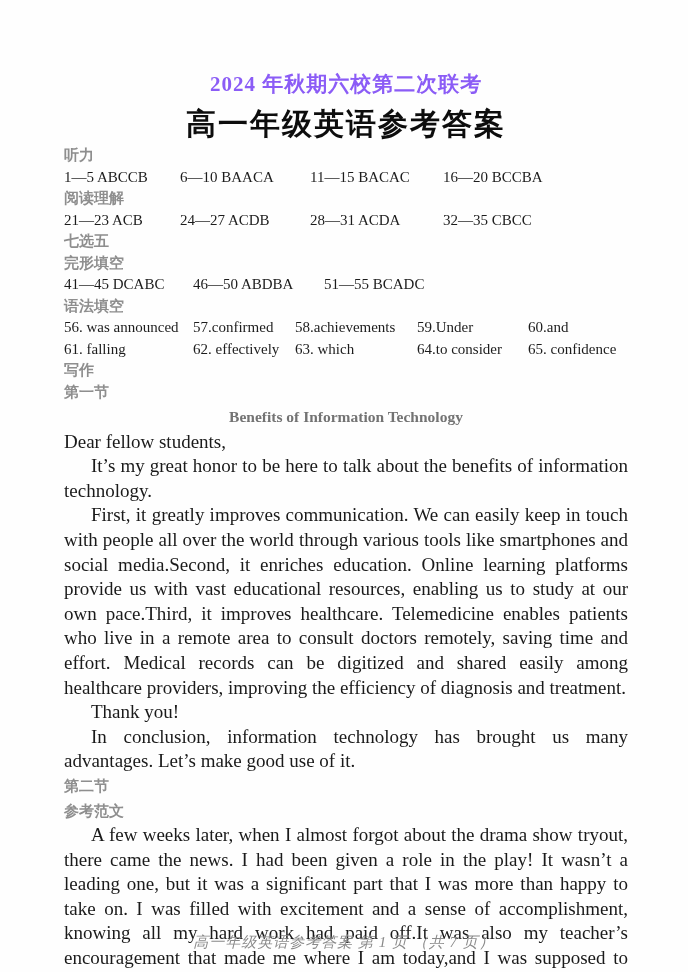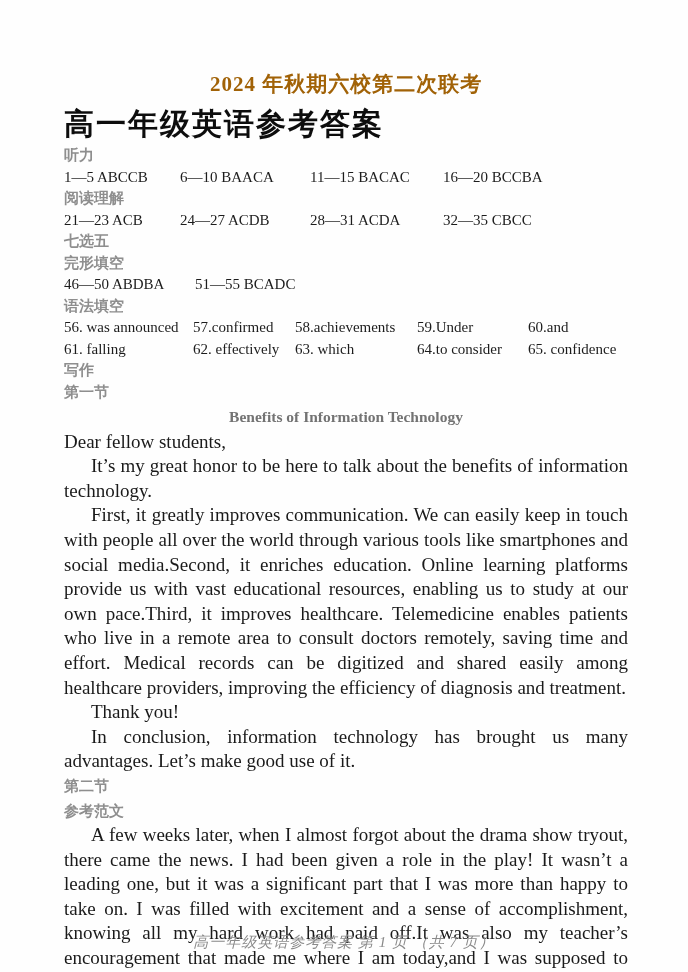--- a/index.html
+++ b/index.html
@@ -13,24 +13,24 @@
     background: #fefefe;
     color: #1c1c1c;
     padding: 70px 60px 0 64px;
     overflow: hidden;
   }
   .exam-title {
     text-align: center;
     font-size: 21px;
     font-weight: bold;
     letter-spacing: 1px;
-    color: #a16207;
+    color: #8b5cf6;
   }
   .answer-sheet-title {
-    text-align: left;
+    text-align: center;
     font-size: 30px;
     font-weight: bold;
     letter-spacing: 2px;
     margin-top: 6px;
     color: #0d0d0d;
   }
   .answers {
     font-size: 15px;
     line-height: 21.5px;
   }
@@ -109,20 +109,21 @@
       <span class="a1">21—23 ACB</span>
       <span class="a2">24—27 ACDB</span>
       <span class="a3">28—31 ACDA</span>
       <span class="a4">32—35 CBCC</span>
     </div>
 
     <div class="zh-label">七选五</div>
 
     <div class="zh-label">完形填空</div>
     <div class="ans-row">
+      <span class="c1">41—45 DCABC</span>
       <span class="c2">46—50 ABDBA</span>
       <span class="c3">51—55 BCADC</span>
     </div>
 
     <div class="zh-label">语法填空</div>
     <div class="ans-row">
       <span class="w1">56. was announced</span>
       <span class="w2">57.confirmed</span>
       <span class="w3">58.achievements</span>
       <span class="w4">59.Under</span>

